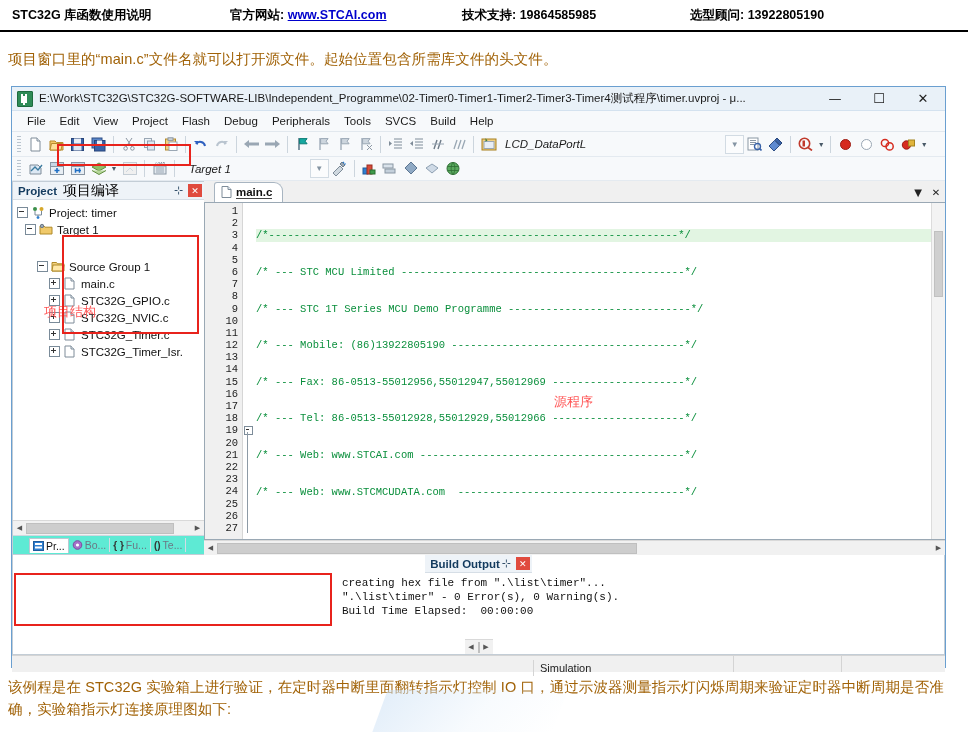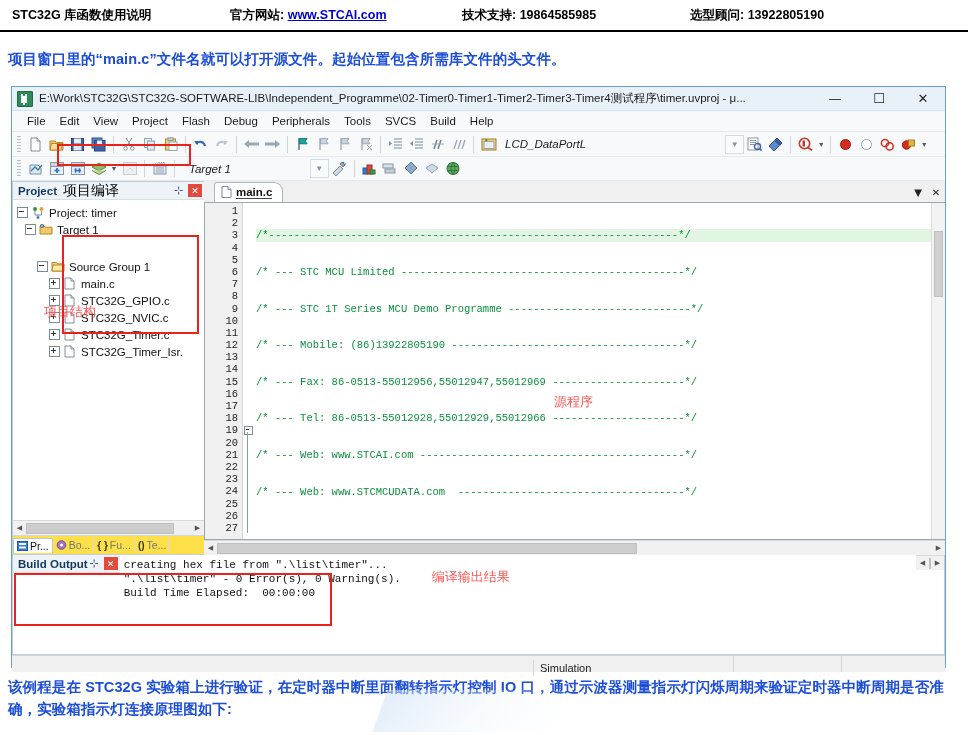--- a/index.html
+++ b/index.html
@@ -40,24 +40,23 @@
   .dh-4 { width: 250px; }
   .dh-link {
     color: #0000cc;
     text-decoration: underline;
   }
 
   
   .para {
     position: absolute;
     font-size: 14.5px;
-    color: #1d4ed8;
+    color: #a16207;
     line-height: 22px;
     letter-spacing: 0.1px;
-    font-weight: bold;
   }
   .para-top { left: 8px; top: 48px; width: 950px; }
   .para-bottom { left: 8px; top: 676px; width: 952px; }
 
   
   .keil-window {
     position: absolute;
     left: 11px;
     top: 86px;
     width: 935px;
@@ -299,24 +298,24 @@
   .ico svg { display: block; }
   .indent1 { padding-left: 8px; }
   .indent2 { padding-left: 20px; margin-top: 20px; }
   .indent3 { padding-left: 32px; }
 
   
   .panel-tabs {
     display: flex;
     align-items: center;
     height: 19px;
-    background: #fde047;
+    background: #5eead4;
     border-top: 1px solid #cfd8e0;
     flex: none;
-    padding-left: 0;
+    padding-left: 16px;
     box-sizing: border-box;
   }
   .ptab {
     display: flex; align-items: center;
     font-size: 10.5px;
     color: #6b7885;
     padding: 1px 3px;
     border-right: 1px solid #d3dce4;
     white-space: nowrap;
   }
@@ -482,22 +481,23 @@
     flex: none;
   }
 
   
   .build-panel {
     border: 1px solid #c3cdd6;
     border-top: none;
     background: #fff;
     height: 100px;
     display: flex;
-    flex-direction: row;
-    box-sizing: border-box;
+    flex-direction: column;
+    box-sizing: border-box;
+    align-items: center;
   }
   .build-head {
     display: flex; align-items: center;
     height: 18px;
     background: #eef3f8;
     border-bottom: 1px solid #d6dee6;
     padding: 0 2px 0 5px;
     box-sizing: border-box;
     flex: none;
   }

